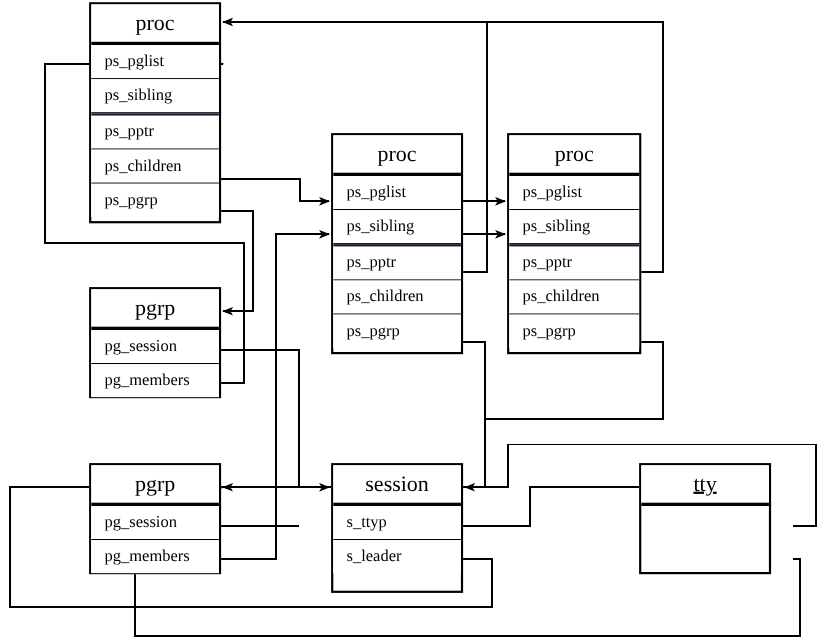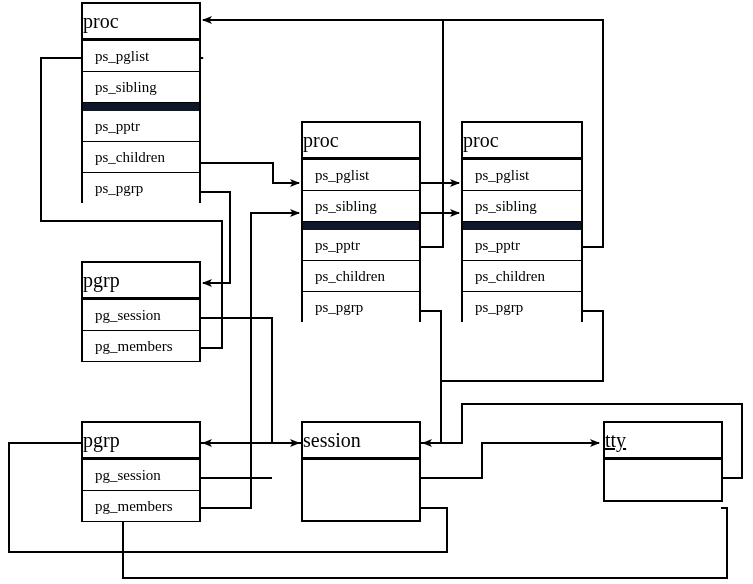--- a/index.html
+++ b/index.html
@@ -12,39 +12,40 @@
   }
   #wires{position:absolute;left:0;top:0;width:753px;height:584px;}
   .node{
     position:absolute;
     border:2px solid #000000;
     background:#ffffff;
     box-sizing:border-box;
     z-index:2;
   }
   .node .title{
+    text-align:center;
     font-size:20px;
     line-height:34px;
     height:34px;
     border-bottom:3px solid #000000;
     background:#ffffff;
     white-space:nowrap;
   }
   .node .rows{background:#ffffff;}
   .node .row{
     font-size:15px;
     line-height:30px;
     height:30px;
     padding-left:12px;
     border-bottom:1px solid #000000;
     background:#ffffff;
     white-space:nowrap;
   }
   .node .row.last{border-bottom:none;}
-  .node .row.sep{border-top:8px solid #0f172a;}
+  .node .row.sep{border-top:2px solid #0f172a;}
 </style>
 </head>
 <body>
 
 <div id="canvas">
 
   <svg id="wires" viewBox="0 0 753 584" width="753" height="584">
     <defs>
       <marker id="ah" markerWidth="10" markerHeight="8" refX="9" refY="4" orient="auto" markerUnits="userSpaceOnUse">
         <path d="M0,0 L10,4 L0,8 L2.5,4 Z" fill="#000"></path>
@@ -129,23 +130,27 @@
   </div>
 
   <div class="node" style="left:81px;top:421px;width:120px;height:101px;">
     <div class="title">pgrp</div>
     <div class="rows">
       <div class="row">pg_session</div>
       <div class="row last">pg_members</div>
     </div>
   </div>
 
-  <div class="node" style="left:301px;top:421px;width:120px;height:101px;">
+  <div class="node" style="left:301px;top:421px;width:120px;height:118px;">
     <div class="title">session</div>
+    <div class="rows">
+      <div class="row">s_ttyp</div>
+      <div class="row last">s_leader</div>
+    </div>
   </div>
 
-  <div class="node" style="left:603px;top:421px;width:120px;height:81px;text-decoration:underline;">
+  <div class="node" style="left:581px;top:421px;width:120px;height:101px;text-decoration:underline;">
     <div class="title">tty</div>
     <div class="rows">
     </div>
   </div>
 
 </div>
 
 </body></html>

